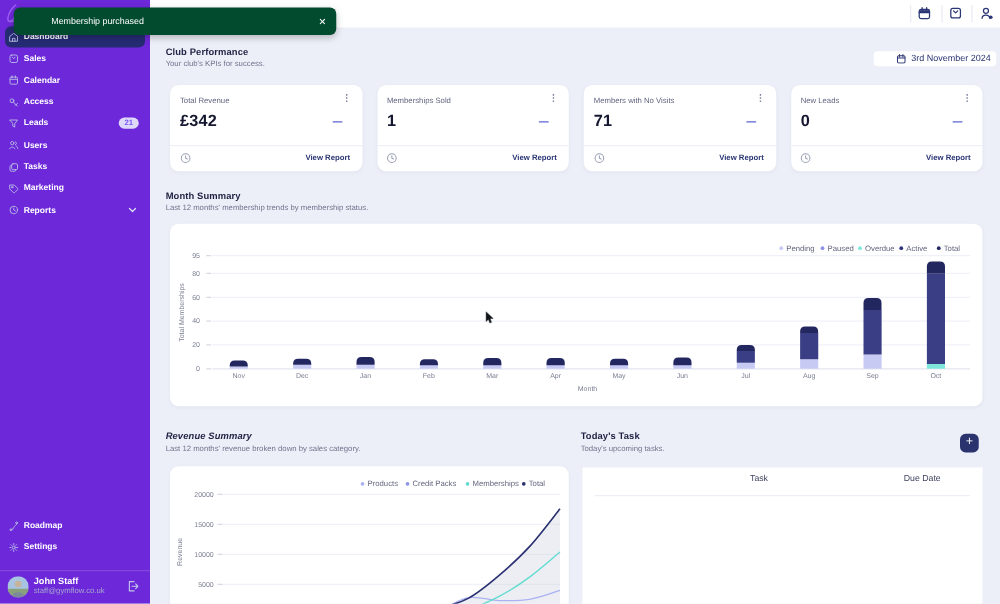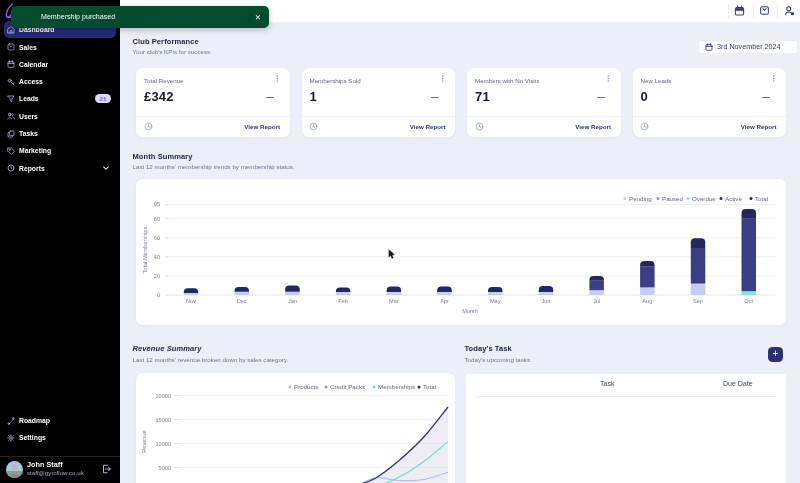--- a/index.html
+++ b/index.html
@@ -1,30 +1,30 @@
 <!DOCTYPE html>
 <html><head><meta charset="utf-8">
 <style>
 * { margin:0; padding:0; box-sizing:border-box; }
 html,body { width:800px; height:483px; overflow:hidden; font-family:"Liberation Sans",sans-serif; background:#edeff8; position:relative; }
-#sidebar { position:absolute; left:0; top:0; width:120px; height:483px; background:#000000; z-index:10; }
+#sidebar { position:absolute; left:0; top:0; width:120px; height:483px; background:#6d28d9; z-index:10; }
 .mi { position:absolute; left:4px; width:112px; height:17px; display:flex; align-items:center; }
 .mic { width:8px; height:8px; margin-left:3px; display:flex; align-items:center; }
 .ml { color:#fff; font-size:6.8px; font-weight:600; margin-left:4px; }
 .badge { margin-left:auto; margin-right:5px; background:#ded9fb; color:#7a56f5; font-size:6.2px; font-weight:700; border-radius:5px; padding:1px 4.5px; }
 .chev { margin-left:auto; margin-right:6px; }
 #sdiv { position:absolute; left:0px; top:455.5px; width:120px; height:1px; background:rgba(255,255,255,0.14); }
 .uname { position:absolute; left:27px; top:459.5px; color:#fff; font-size:7.3px; font-weight:700; }
 .umail { position:absolute; left:27px; top:469px; color:#a6a9cf; font-size:6.2px; }
 #topbar { position:absolute; left:120px; top:0; width:680px; height:22px; background:#fff; }
 .tsep { position:absolute; top:4px; width:1px; height:14px; background:#ececf4; }
 #content { position:absolute; left:120px; top:22px; width:680px; height:461px; background:#edeff8; }
 .h1 { position:absolute; font-size:7.5px; font-weight:700; color:#1d2040; letter-spacing:0.1px; }
 .sub { position:absolute; font-size:6.2px; color:#70738c; }
-#datepill { position:absolute; left:699px; top:40.5px; width:98px; height:12px; background:#fff; border-radius:3px; display:flex; align-items:center; z-index:5; }
+#datepill { position:absolute; left:699px; top:40.5px; width:98px; height:12px; background:#fff; border-radius:3px; display:flex; align-items:center; z-index:5;padding-left:12px; }
 #datepill span { font-size:7.2px; color:#2b3674; font-weight:400; margin-left:4px; }
 .card { position:absolute; top:67.5px; width:153.5px; height:69.5px; background:#fff; border-radius:7px; box-shadow:0 1px 3px rgba(40,50,90,0.05); }
 .ct { position:absolute; left:8px; top:9.5px; font-size:6.2px; color:#60647e; }
 .cdots { position:absolute; right:8.5px; top:6px; font-size:7.5px; font-weight:700; color:#7c819c; }
 .cv { position:absolute; left:8px; top:21px; font-size:13px; font-weight:700; color:#14172f; letter-spacing:0.2px; }
 .cminus { position:absolute; right:16px; top:29px; width:8px; height:1.6px; border-radius:1px; background:#5b66d2; }
 .cdiv { position:absolute; left:0; top:48.5px; width:100%; height:1px; background:#eef0f6; }
 .cclock { position:absolute; left:7.5px; top:54px; }
 .cvr { position:absolute; right:9.5px; top:55.5px; font-size:6.2px; font-weight:700; color:#2b3674; }
 .chartcard { position:absolute; background:#fff; border-radius:7px; box-shadow:0 1px 3px rgba(40,50,90,0.05); }

